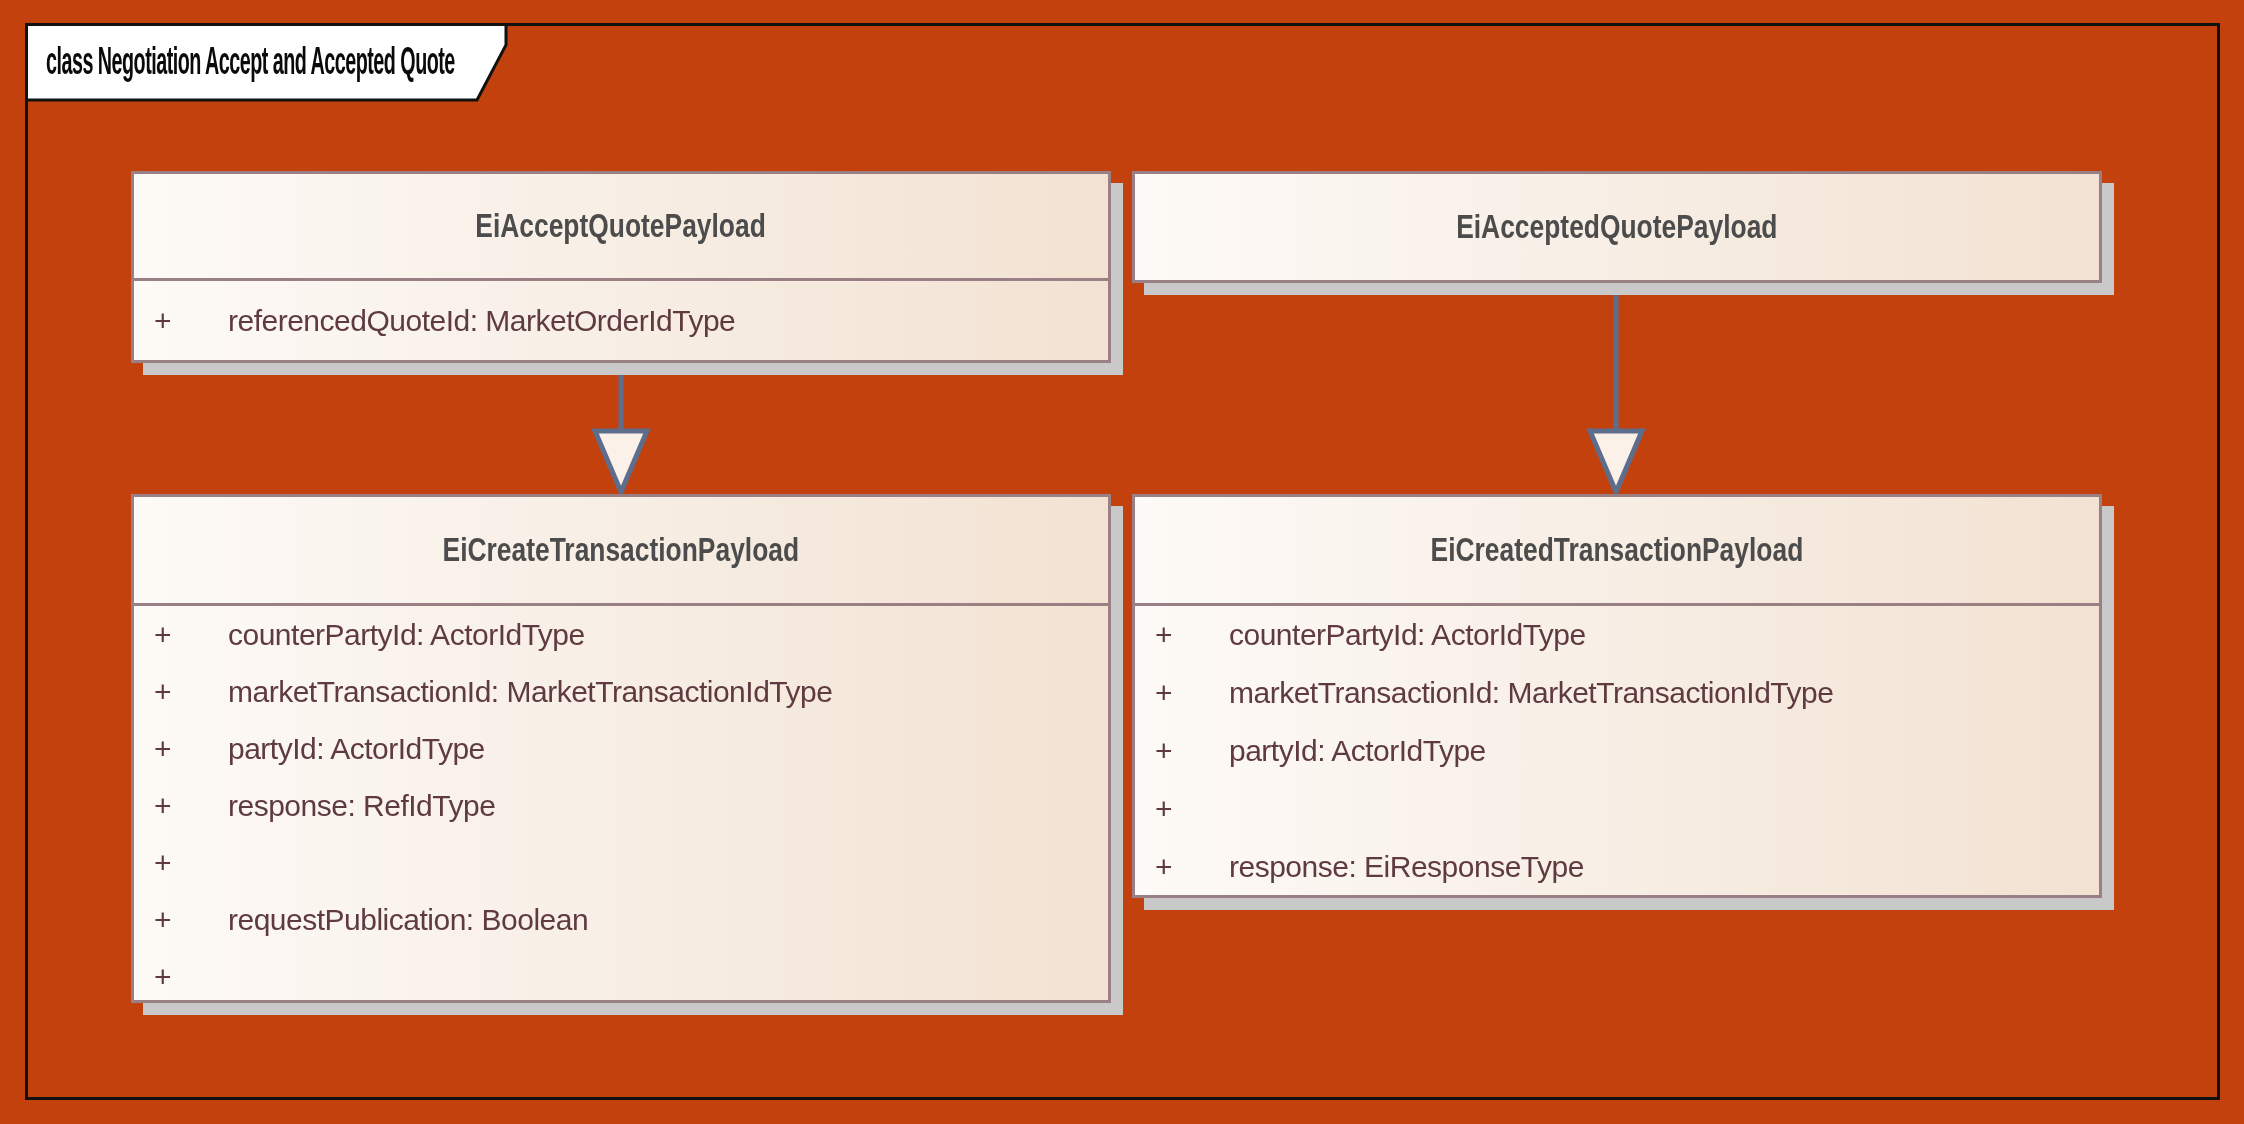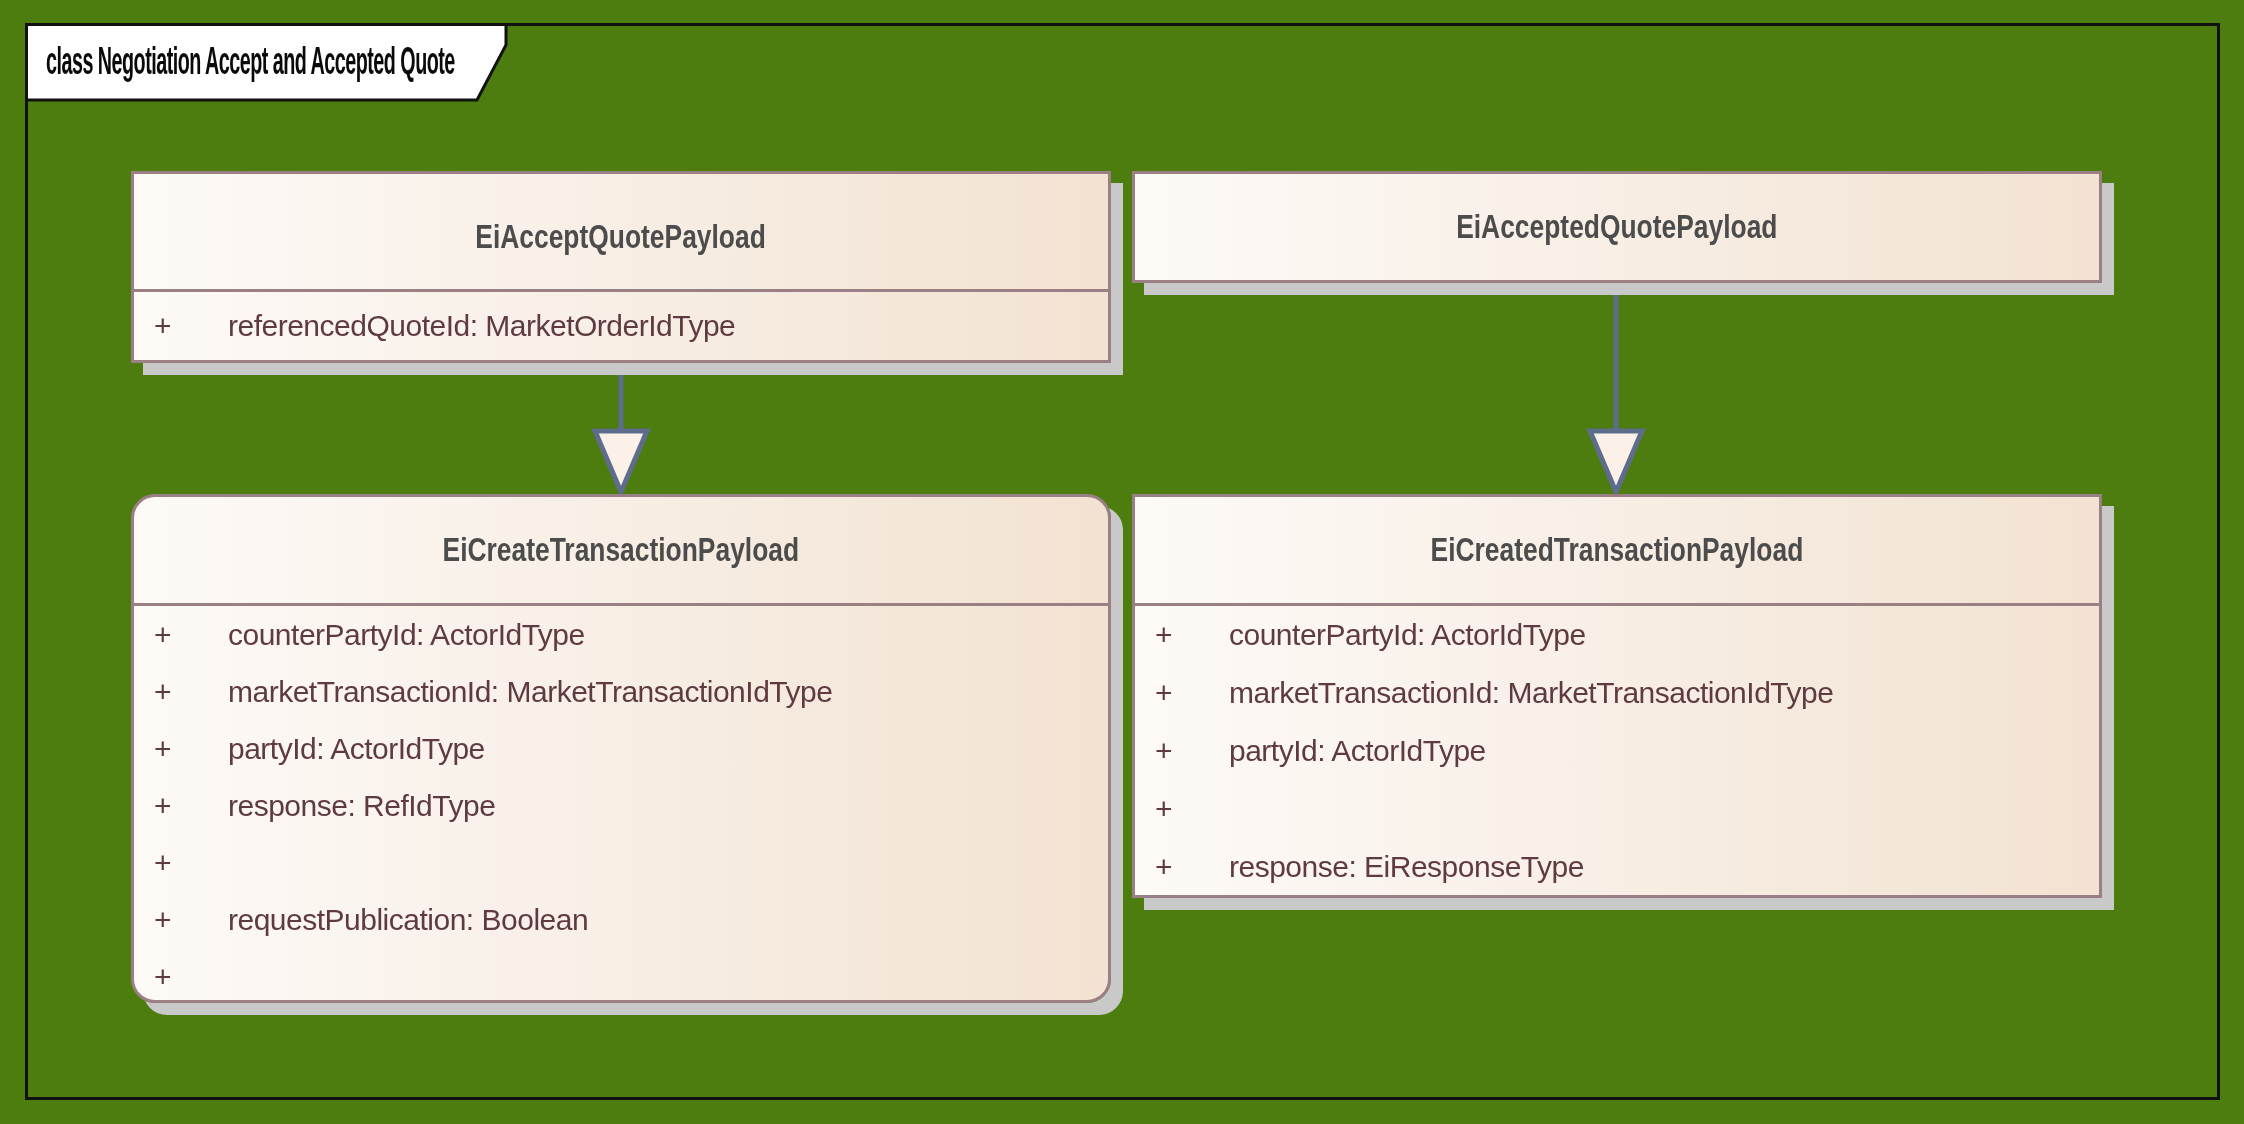--- a/index.html
+++ b/index.html
@@ -8,21 +8,21 @@
     --fill-r:#f2e2d2;
     --hdr-text:#4c4c4c;
     --attr-text:#5f3b41;
     --arrow:#5f6d8d;
     --tri-fill:#fcf1e8;
     --shadow:#c9c9c9;
     --frame:#111111;
   }
   html,body{margin:0;padding:0;background:#ffffff;}
   #canvas{
-    position:relative;width:2244px;height:1124px;background:#4d7c0f;overflow:hidden;
+    position:relative;width:2244px;height:1124px;background:#c2410c;overflow:hidden;
     font-family:"Liberation Sans","DejaVu Sans",sans-serif;
   }
   .frame{
     position:absolute;left:25px;top:23px;width:2195px;height:1077px;
     border:3px solid var(--frame);box-sizing:border-box;background:transparent;
   }
   .tab-svg{position:absolute;left:25px;top:23px;}
   .frame-title{
     position:absolute;left:46px;top:23px;height:77px;line-height:77px;
     font-weight:bold;font-size:38px;color:#0a0a0a;white-space:nowrap;
@@ -68,38 +68,38 @@
       <line x1="621" y1="364" x2="621" y2="432" stroke="#5f6d8d" stroke-width="5"></line>
       <polygon points="595,431 647,431 621,492" fill="#fcf1e8" stroke="#5f6d8d" stroke-width="5"></polygon>
     </g>
     <g>
       <line x1="1616" y1="284" x2="1616" y2="432" stroke="#5f6d8d" stroke-width="5"></line>
       <polygon points="1590,431 1642,431 1616,492" fill="#fcf1e8" stroke="#5f6d8d" stroke-width="5"></polygon>
     </g>
   </svg>
 
   <div class="class-box" style="left:131px;top:171px;width:980px;height:192px;">
-    <div class="class-header with-divider" style="flex:0 0 104px;margin-top:11px;">
+    <div class="class-header with-divider" style="flex:0 0 104px;">
       <span class="hdr">EiAcceptQuotePayload</span>
     </div>
     <div class="attrs">
       <div class="attr-row">
         <span class="vis">+</span>
         <span>referencedQuoteId: MarketOrderIdType</span>
       </div>
     </div>
   </div>
 
   <div class="class-box" style="left:1132px;top:171px;width:970px;height:112px;">
     <div class="class-header" style="flex:1;text-align:right;">
       <span class="hdr">EiAcceptedQuotePayload</span>
     </div>
   </div>
 
-  <div class="class-box" style="left:131px;top:494px;width:980px;height:509px;border-radius:24px;">
+  <div class="class-box" style="left:131px;top:494px;width:980px;height:509px;">
     <div class="class-header with-divider" style="flex:0 0 106px;">
       <span class="hdr">EiCreateTransactionPayload</span>
     </div>
     <div class="attrs">
       <div class="attr-row" style="height:57px">
         <span class="vis">+</span>
         <span>counterPartyId: ActorIdType</span>
       </div>
       <div class="attr-row" style="height:57px">
         <span class="vis">+</span>

